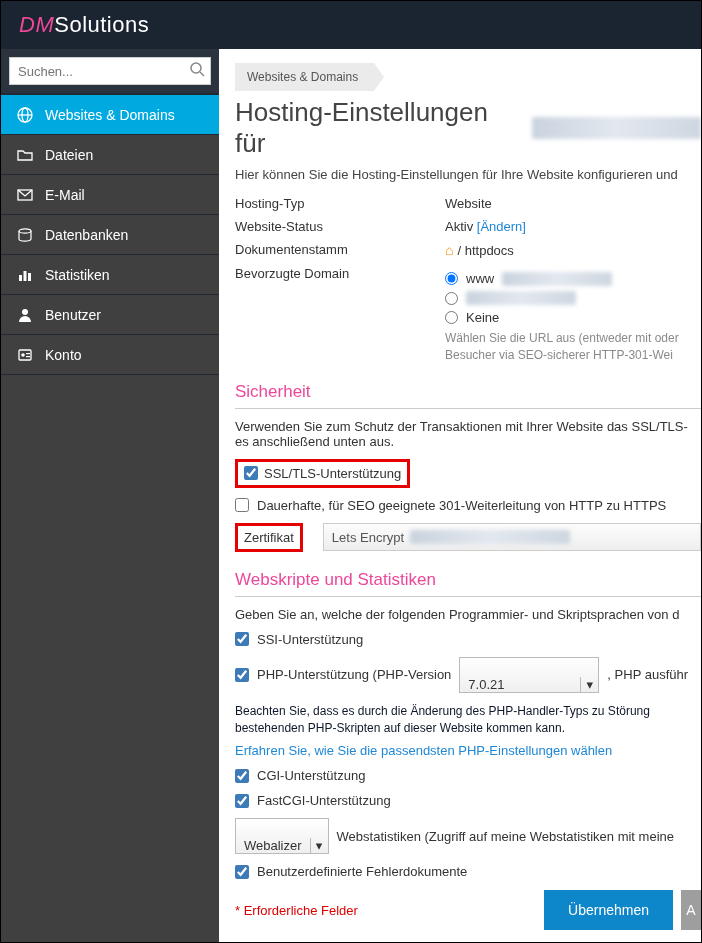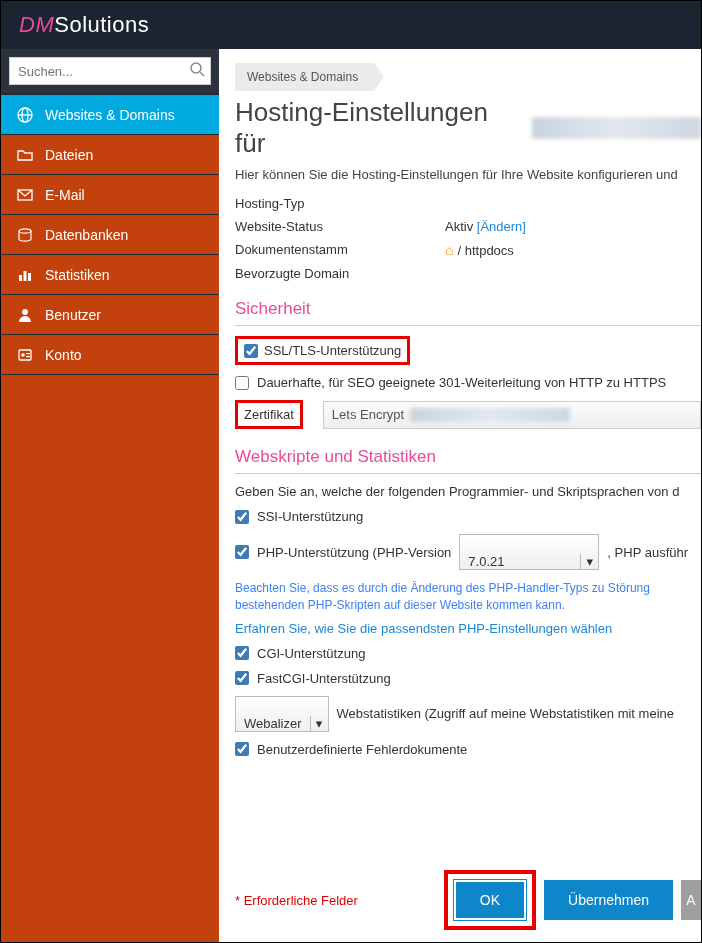--- a/index.html
+++ b/index.html
@@ -2,21 +2,21 @@
 <html><head>
 <meta charset="utf-8">
 <style>
 * { box-sizing: border-box; margin: 0; padding: 0; }
 body { font-family: "Segoe UI", Arial, sans-serif; font-size: 13px; color: #333; background: #fff; width: 702px; height: 943px; overflow: hidden; position: relative; border: 1px solid #000;}
 .topbar { height: 48px; background: #1b2431; display:flex; align-items:center; padding-left: 18px;}
 .logo { font-family: Arial, sans-serif; font-size: 22px; letter-spacing:.5px; }
 .logo .dm { color:#ec4899; font-style:italic;}
 .logo .sol { color:#fff; font-weight:300;}
 .layout { display:flex; height: calc(100% - 48px); }
-.sidebar { width: 218px; background:#c2410c; flex-shrink:0; }
+.sidebar { width: 218px; background:#404040; flex-shrink:0; }
 .searchwrap { padding:8px; background:#2b333e; border-bottom:2px solid #232a34;}
 .searchbox { width:100%; height:28px; border:1px solid #ccc; background:#fff; padding:0 28px 0 8px; font-size:13px; color:#555;}
 .searchwrap { position:relative; }
 .searchicon { position:absolute; right:14px; top:12px; color:#888; }
 .navitem { display:flex; align-items:center; height:40px; padding:0 16px; color:#fff; font-size:14px; cursor:pointer; border-bottom:1px solid #232a34;}
 .navitem.active { background:#00a9e0; color:#fff;}
 .navitem .nicon { width:22px; display:inline-flex; color:#fff;}
 .navitem span.lbl { margin-left:6px; }
 .content { flex:1; padding: 14px 0 0 16px; overflow:hidden; position:relative;}
 .breadcrumb { display:inline-flex; height:28px; align-items:center; background:#ebebeb; padding:0 16px 0 12px; font-size:12px; color:#555; position:relative; margin-bottom:6px;}
@@ -35,21 +35,21 @@
 h2.sec { font-size:17px; font-weight:400; color:#ec4899; border-bottom:1px solid #ccc; padding-bottom:6px; margin-top:18px; margin-bottom:10px;}
 .check-row { display:flex; align-items:center; margin:10px 0; gap:8px; position:relative;}
 .check-row input[type=checkbox]{ width:14px; height:14px; accent-color:#3d7ab8;}
 .redbox { border:3px solid #e60000; padding:4px 6px; display:inline-flex; align-items:center;}
 .after-cert { display:flex; align-items:center; gap:20px;}
 .cert-drop { flex:1; height:28px; background:linear-gradient(#fcfcfc,#eee); border:1px solid #ccc; display:flex; align-items:center; padding:0 8px; color:#555;}
 .phpsel-row{display:flex;align-items:center;gap:8px;flex-wrap:nowrap;}
 .select-like { height:36px; border:1px solid #bbb; background:linear-gradient(#fff,#efefef); display:inline-flex; align-items:flex-end;}
 .select-like .sval{padding:0 8px;display:flex;align-items:center;}
 .select-like .sarrow{width:18px;border-left:1px solid #bbb;display:flex;align-items:center;justify-content:center;}
-.greytext{color:#3b82f6;font-size:12px;line-height:1.45;margin:6px 0;}
+.greytext{color:#0f172a;font-size:12px;line-height:1.45;margin:6px 0;}
 .bottombar{position:absolute;bottom:12px;left:16px;right:0;display:flex;align-items:center;}
 .req{color:#d00;font-size:13px;}
 .btns{margin-left:auto;display:flex;gap:0;align-items:center;padding-right:0;}
 .btn{height:40px;display:inline-flex;align-items:center;justify-content:center;padding:0 24px;font-size:14px;cursor:pointer;}
 .btn-primary{background:#0d87c9;color:#fff;border:1px solid #0d87c9;}
 .btn-sec{background:#0d87c9;color:#fff;margin-left:8px;}
 .btn-grey{background:#9e9e9e;color:#fff;margin-left:8px;width:20px;padding:0 4px;overflow:hidden;}
 .okwrap{border:4px solid #e60000;padding:6px;}
 .okwrap .btn-primary{border:2px solid #fff;outline:1px solid #0d87c9;}
 svg{display:block;}
@@ -147,34 +147,52 @@
         <span>Websites &amp; Domains</span>
       </div>
     <h1>
       <span>Hosting-Einstellungen für </span>
       <span class="blur" style="width:170px;height:22px;"></span>
     </h1>
     <div class="intro">Hier können Sie die Hosting-Einstellungen für Ihre Website konfigurieren und</div>
 
     <div class="kv">
         <div class="k">Hosting-Typ</div>
+        <div class="v">Website</div>
       </div>
     <div class="kv">
         <div class="k">Website-Status</div>
         <div class="v"><span>Aktiv</span> <span class="link">[Ändern]</span></div>
       </div>
     <div class="kv">
         <div class="k">Dokumentenstamm</div>
         <div class="v"><span class="home-icon">⌂</span><span>/ httpdocs</span></div>
       </div>
     <div class="kv">
       <div class="k">Bevorzugte Domain</div>
+      <div class="v">
+        <div class="radio-row">
+            <input type="radio" name="pd" checked="" style="">
+            <span>www</span>
+            <span class="blur" style="width:110px;height:14px;"></span>
+          </div>
+        <div class="radio-row">
+            <input type="radio" name="pd" style="">
+            <span class="blur" style="width:110px;height:14px;"></span>
+          </div>
+        <div class="radio-row">
+            <input type="radio" name="pd" style="">
+            <span>Keine</span>
+          </div>
+        <div class="note">Wählen Sie die URL aus (entweder mit oder Besucher via SEO-sicherer HTTP-301-Wei</div>
+      </div>
     </div>
 
     <h2 class="sec">Sicherheit</h2>
+    <div style="font-size:13px;margin-bottom:10px;">Verwenden Sie zum Schutz der Transaktionen mit Ihrer Website das SSL/TLS-es anschließend unten aus.</div>
 
     <div class="check-row">
       <span class="redbox">
         <input type="checkbox" checked="" style="">
         <span style="margin-left:6px;">SSL/TLS-Unterstützung</span>
       </span>
     </div>
     <div class="check-row">
       <input type="checkbox" style="">
       <span>Dauerhafte, für SEO geeignete 301-Weiterleitung von HTTP zu HTTPS</span>
@@ -227,21 +245,18 @@
     </div>
 
     <div class="check-row">
         <input type="checkbox" checked="" style="">
         <span>Benutzerdefinierte Fehlerdokumente</span>
       </div>
 
     <div class="bottombar">
       <span class="req">* <span>Erforderliche Felder</span></span>
       <div class="btns">
-        <span class="okwrap">
-          <span class="btn btn-primary">OK</span>
-        </span>
         <span class="btn btn-sec">Übernehmen</span>
         <span class="btn btn-grey">A</span>
       </div>
     </div>
   </div>
 </div>
 
 </body></html>

